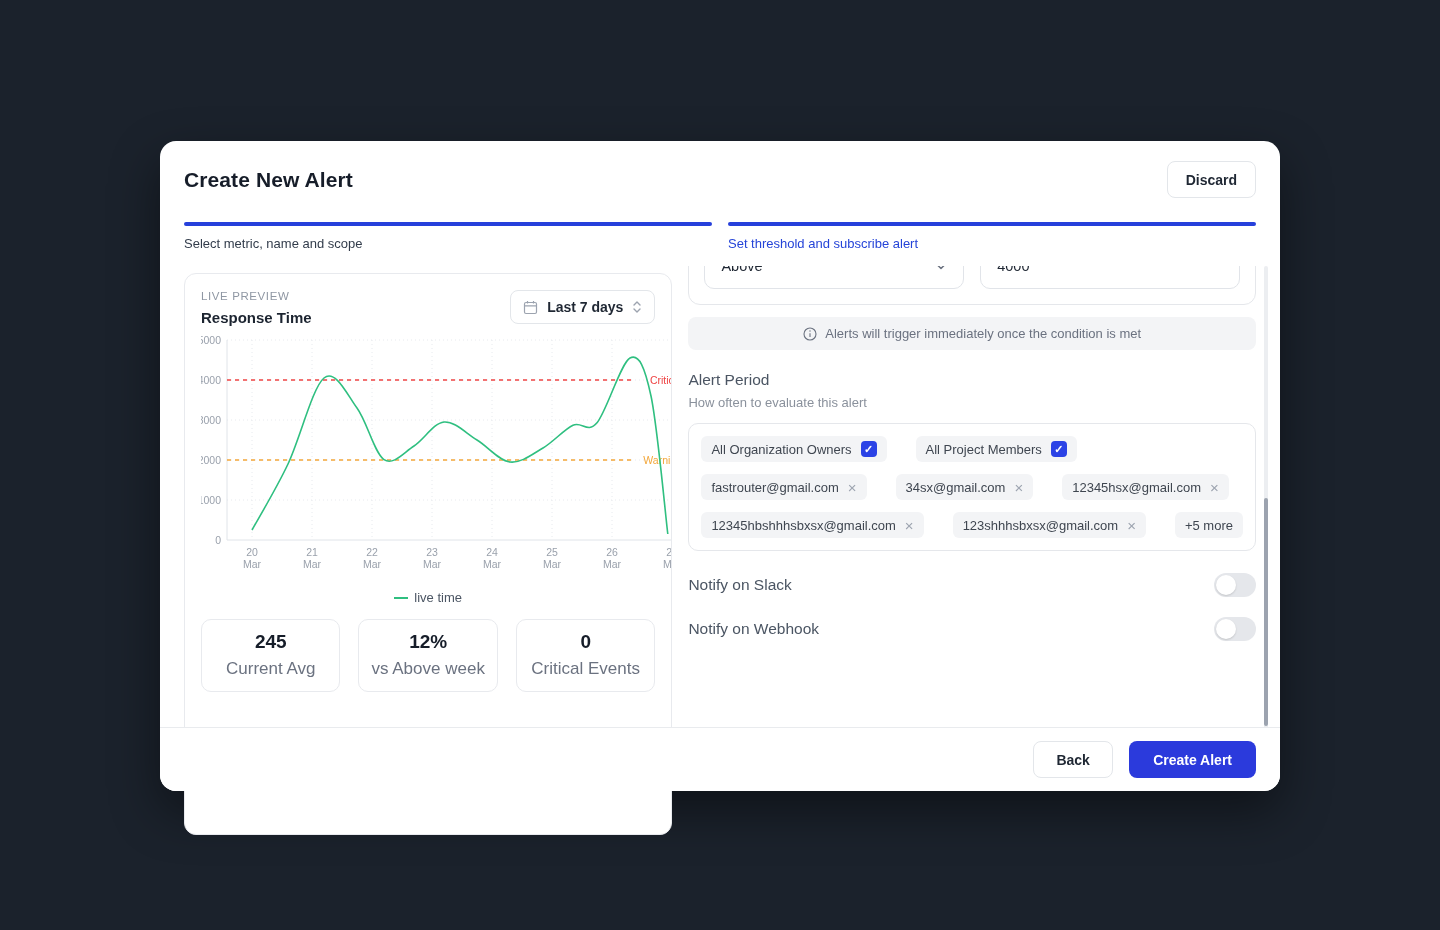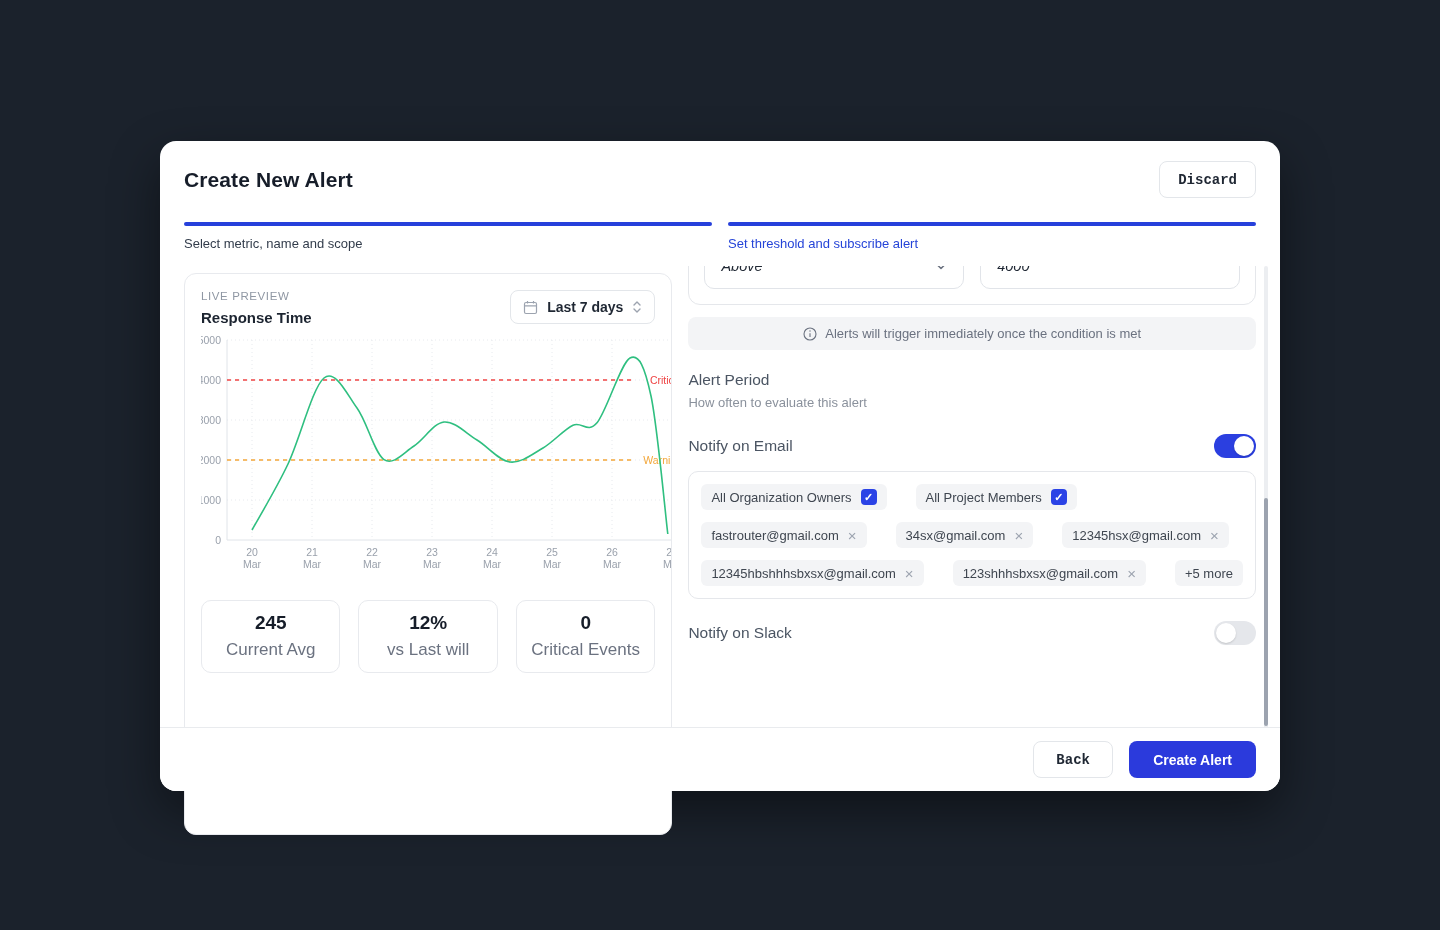--- a/index.html
+++ b/index.html
@@ -19,21 +19,21 @@
   
   .modal-header {
     display:flex; justify-content:space-between; align-items:center;
     padding:20px 24px 14px;
     gap:40px;
   }
   .modal-title { font-size:21px; font-weight:bold; color:#161d29; letter-spacing:.1px; }
   .btn {
     border:1px solid #e3e6ea; background:#fff; border-radius:8px;
     height:37px; padding:0 18px; font-size:14px; font-weight:600;
-    color:#1f2733; cursor:pointer; font-family:Liberation Mono, monospace;
+    color:#1f2733; cursor:pointer; font-family:Liberation Sans, sans-serif;
   }
   
   .steps { display:flex; gap:16px; padding:10px 24px 0; }
   .step { flex:1; }
   .step-bar { height:4px; border-radius:3px; background:#2640db; }
   .step-label { margin-top:10px; font-size:13px; color:#323c4b; }
   .step.active .step-label { color:#2544d8; }
   
   .content { display:flex; gap:16px; padding:10px 24px 0; align-items:flex-start; }
   
@@ -63,21 +63,21 @@
   .stat-value { font-size:19px; font-weight:bold; color:#161d29; }
   .stat-label { margin-top:6px; font-size:17px; color:#6b7280; }
   
   .right-panel { position:relative; flex:1; margin-top:5px; }
   .scroll-area { height:465px; overflow:hidden; position:relative; }
   .scroll-inner { margin-top:-39px; }
   .condition-card { border:1px solid #e5e7eb; border-radius:12px; padding:15px; display:flex; gap:16px; }
   .field {
     flex:1; height:46px; border:1px solid #e1e4e9; border-radius:10px;
     display:flex; align-items:center; justify-content:space-between;
-    padding:0 16px; font-size:14.5px; color:#1f2733; background:#fff;font-style:italic;
+    padding:0 16px; font-size:14.5px; color:#1f2733; background:#fff;
   }
   .info-bar {
     margin-top:12px; height:33px; background:#f3f4f6; border-radius:8px;
     display:flex; align-items:center; justify-content:center; gap:8px;
     font-size:13px; color:#6b7280;
   }
   .section-title { margin-top:21px; font-size:15.5px; color:#4b5563; }
   .section-sub { margin-top:6px; font-size:13px; color:#8a919c; }
   .period-row { margin-top:15px; display:flex; justify-content:space-between; }
   .period-btn {
@@ -215,29 +215,33 @@
             <line x1="26" y1="46" x2="432" y2="46" stroke="#ef4444" stroke-width="1.3" stroke-dasharray="4 4"></line>
             <text x="481" y="49.5" text-anchor="end" font-size="10.5" fill="#ef4444">Critical</text>
             <circle cx="488" cy="46" r="2.5" fill="#ef4444"></circle>
             <line x1="26" y1="126" x2="432" y2="126" stroke="#f3a73a" stroke-width="1.3" stroke-dasharray="4 4"></line>
             <text x="481" y="129.5" text-anchor="end" font-size="10.5" fill="#f3a73a">Warning</text>
             <circle cx="488" cy="126" r="2.5" fill="#f3a73a"></circle>
             <path d="M 51,196 C 57,185 75,155.33333333333334 87,130 C 99,104.66666666666667 111.5,53.333333333333336 123,44 C 134.5,34.666666666666664 146,60.4 156,74 C 166,87.6 173.5,119.26666666666667 183,125.6 C 192.5,131.93333333333334 203,118.26666666666667 213,112 C 223,105.73333333333333 232.5,89 243,88 C 253.5,87 265,99.33333333333333 276,106 C 287,112.66666666666667 298,126.66666666666667 309,128 C 320,129.33333333333334 331.5,120.13333333333333 342,114 C 352.5,107.86666666666667 363,95.4 372,91.2 C 381,87 386.5,100.00000000000001 396,88.80000000000001 C 405.5,77.60000000000001 420,28.46666666666667 429,24 C 438,19.53333333333333 443.7,32.66666666666667 450,62 C 456.3,91.33333333333333 463.99999999999994,177 466.79999999999995,200" fill="none" stroke="#2fbf80" stroke-width="1.6"></path>
           </svg>
       </div>
 
+      <div class="legend">
+        <span class="legend-dash"></span>
+        <span class="legend-text">live time</span>
+      </div>
 
       <div class="stats">
         <div class="stat-card">
           <div class="stat-value">245</div>
           <div class="stat-label">Current Avg</div>
         </div>
         <div class="stat-card">
           <div class="stat-value">12%</div>
-          <div class="stat-label">vs Last will</div>
+          <div class="stat-label">vs Above week</div>
         </div>
         <div class="stat-card">
           <div class="stat-value">0</div>
           <div class="stat-label">Critical Events</div>
         </div>
       </div>
     </div>
 
     <div class="right-panel">
       <div class="scroll-area">
@@ -261,26 +265,20 @@
               <line x1="7" y1="6.2" x2="7" y2="10"></line>
               <circle cx="7" cy="4" r="0.7" fill="#6b7280" stroke="none"></circle>
             </svg>
             <span>Alerts will trigger immediately once the condition is met</span>
           </div>
 
           <div class="section-title">Alert Period</div>
           <div class="section-sub">How often to evaluate this alert</div>
 
 
-          <div class="toggle-row email">
-            <span class="toggle-label">Notify on Email</span>
-            <div class="toggle on">
-                <div class="knob"></div>
-              </div>
-          </div>
 
           <div class="email-box">
             <div class="chip-row">
               <span class="chip">
                 <span>All Organization Owners</span>
                 <span class="checkbox">✓</span>
               </span>
               <span class="chip">
                 <span>All Project Members</span>
                 <span class="checkbox">✓</span>
@@ -313,20 +311,26 @@
             </div>
           </div>
 
           <div class="toggle-row slack">
             <span class="toggle-label">Notify on Slack</span>
             <div class="toggle">
                 <div class="knob"></div>
               </div>
           </div>
 
+          <div class="toggle-row webhook">
+            <span class="toggle-label">Notify on Webhook</span>
+            <div class="toggle">
+                <div class="knob"></div>
+              </div>
+          </div>
 
         </div>
       </div>
       <div class="scrollbar-track">
         <div class="scrollbar-thumb"></div>
       </div>
     </div>
   </div>
 
   <div class="modal-footer">

